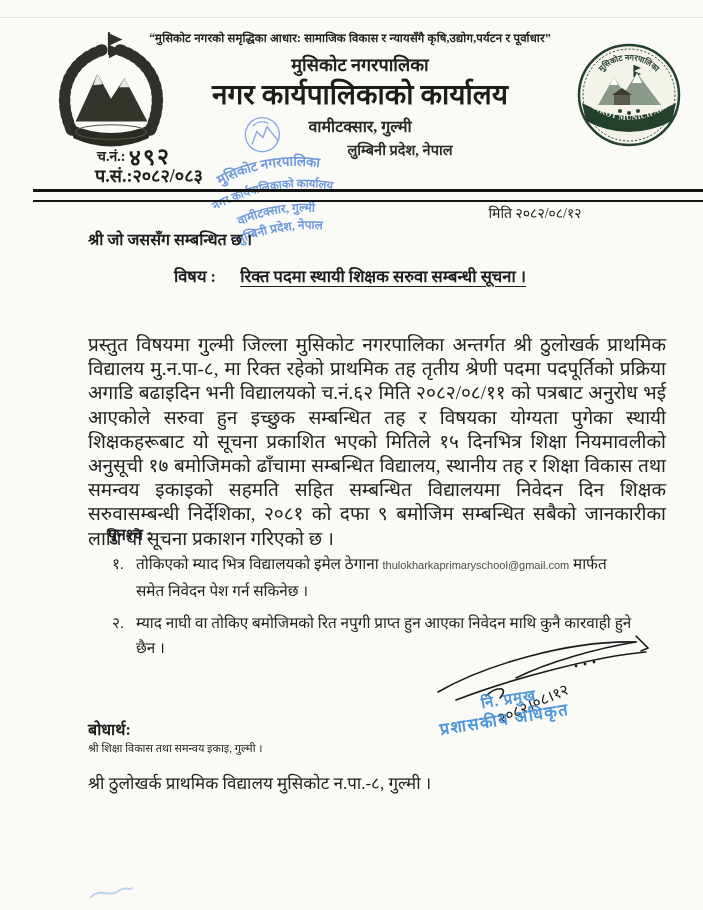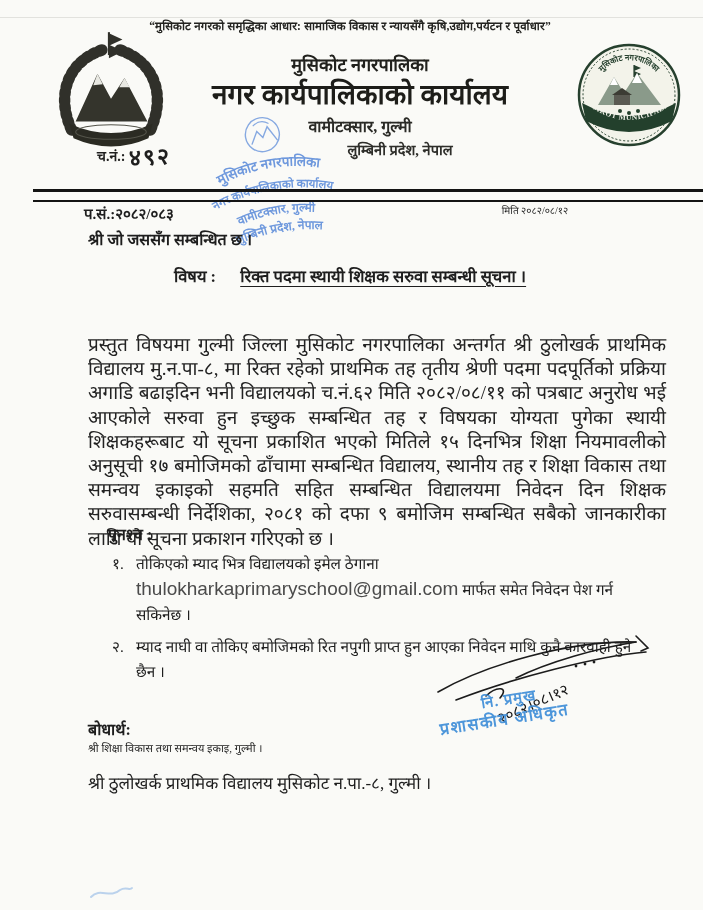--- a/index.html
+++ b/index.html
@@ -7,54 +7,54 @@
     width:703px;height:910px;
     background:#fafaf7;
     font-family:"Liberation Serif", serif;
     color:#1e1e1e;
     position:relative;
     overflow:hidden;
   }
   .page{position:absolute;inset:0;}
   .scan-edge{position:absolute;left:0;top:17px;width:703px;height:1px;background:#e2e2de;}
   
-  .slogan{position:absolute;left:90px;top:18px;width:520px;text-align:center;
+  .slogan{position:absolute;left:90px;top:30px;width:520px;text-align:center;
     font-size:11.5px;font-weight:bold;letter-spacing:.2px;color:#232320;}
   .muni-name{position:absolute;left:150px;top:52px;width:420px;text-align:center;
     font-size:18px;font-weight:bold;color:#21211d;}
   .office-name{position:absolute;left:120px;top:74px;width:480px;text-align:center;
     font-size:28px;font-weight:bold;color:#1d1d19;}
   .addr1{position:absolute;left:150px;top:115px;width:420px;text-align:center;
     font-size:16px;font-weight:bold;color:#2a2a26;}
   .addr2{position:absolute;left:190px;top:139px;width:420px;text-align:center;
     font-size:14.5px;font-weight:bold;color:#2e2e2a;}
   .refline{position:absolute;left:97px;top:140px;font-size:14px;font-weight:bold;white-space:nowrap;}
   .refline .hand{font-size:23px;font-weight:bold;letter-spacing:2px;
     display:inline-block;transform:rotate(-3deg);vertical-align:-4px;}
-  .dispatch{position:absolute;left:84px;top:163px;font-size:15px;font-weight:bold;margin-top:40px;}
+  .dispatch{position:absolute;left:95px;top:163px;font-size:18px;font-weight:bold;}
   .emblem-left{position:absolute;left:48px;top:28px;width:126px;height:130px;}
   .seal-right{position:absolute;left:574px;top:40px;width:110px;height:112px;}
   .stamp-center{position:absolute;left:188px;top:102px;width:164px;height:152px;
     transform:rotate(-10deg);opacity:.88;pointer-events:none;}
   .divider{position:absolute;left:33px;top:189px;width:670px;height:8px;
     border-top:3.5px solid #141414;border-bottom:2px solid #141414;}
   
-  .date{position:absolute;left:420px;top:203px;width:230px;text-align:center;font-size:10px;}
+  .date{position:absolute;left:420px;top:203px;width:230px;text-align:center;font-size:14px;}
   .recipient{position:absolute;left:88px;top:228px;font-size:16px;font-weight:bold;}
   .subject{position:absolute;left:60px;top:264px;width:580px;text-align:center;
     font-size:16.5px;font-weight:bold;}
   .subject .sub-underline{text-decoration:underline;text-underline-offset:4px;margin-left:20px;}
   .body-par{position:absolute;left:88px;top:314px;width:578px;
     font-size:19px;line-height:24.2px;text-align:justify;color:#222;}
   .punasha{position:absolute;left:88px;top:523px;font-size:16px;font-weight:bold;margin-left:20px;}
   .ps-list{position:absolute;left:112px;top:551px;width:530px;font-size:15.3px;line-height:25px;}
   .ps-item{display:flex;margin-bottom:7px;}
   .ps-num{width:24px;flex:0 0 24px;}
   .ps-text{width:500px;}
-  .ps-text .email{font-family:"Liberation Sans", sans-serif;font-size:19px;color:#4b4b4b;}
+  .ps-text .email{font-family:"Liberation Sans", sans-serif;font-size:11px;color:#4b4b4b;}
   
   .signature{position:absolute;left:428px;top:628px;width:235px;height:105px;}
   .officer-stamp{position:absolute;left:437px;top:684px;width:220px;
     transform:rotate(-9deg);color:#3f8ed8;font-weight:bold;line-height:19px;opacity:.92;}
   .officer-stamp .l1{display:block;margin-left:45px;font-size:15px;letter-spacing:1px;}
   .officer-stamp .l2{display:block;font-size:16.5px;letter-spacing:1.5px;}
   
   .bodhartha{position:absolute;left:88px;top:718px;font-size:16px;font-weight:bold;}
   .cc1{position:absolute;left:88px;top:740px;font-size:11px;text-align:right;}
   .cc2{position:absolute;left:88px;top:771px;font-size:17px;}

